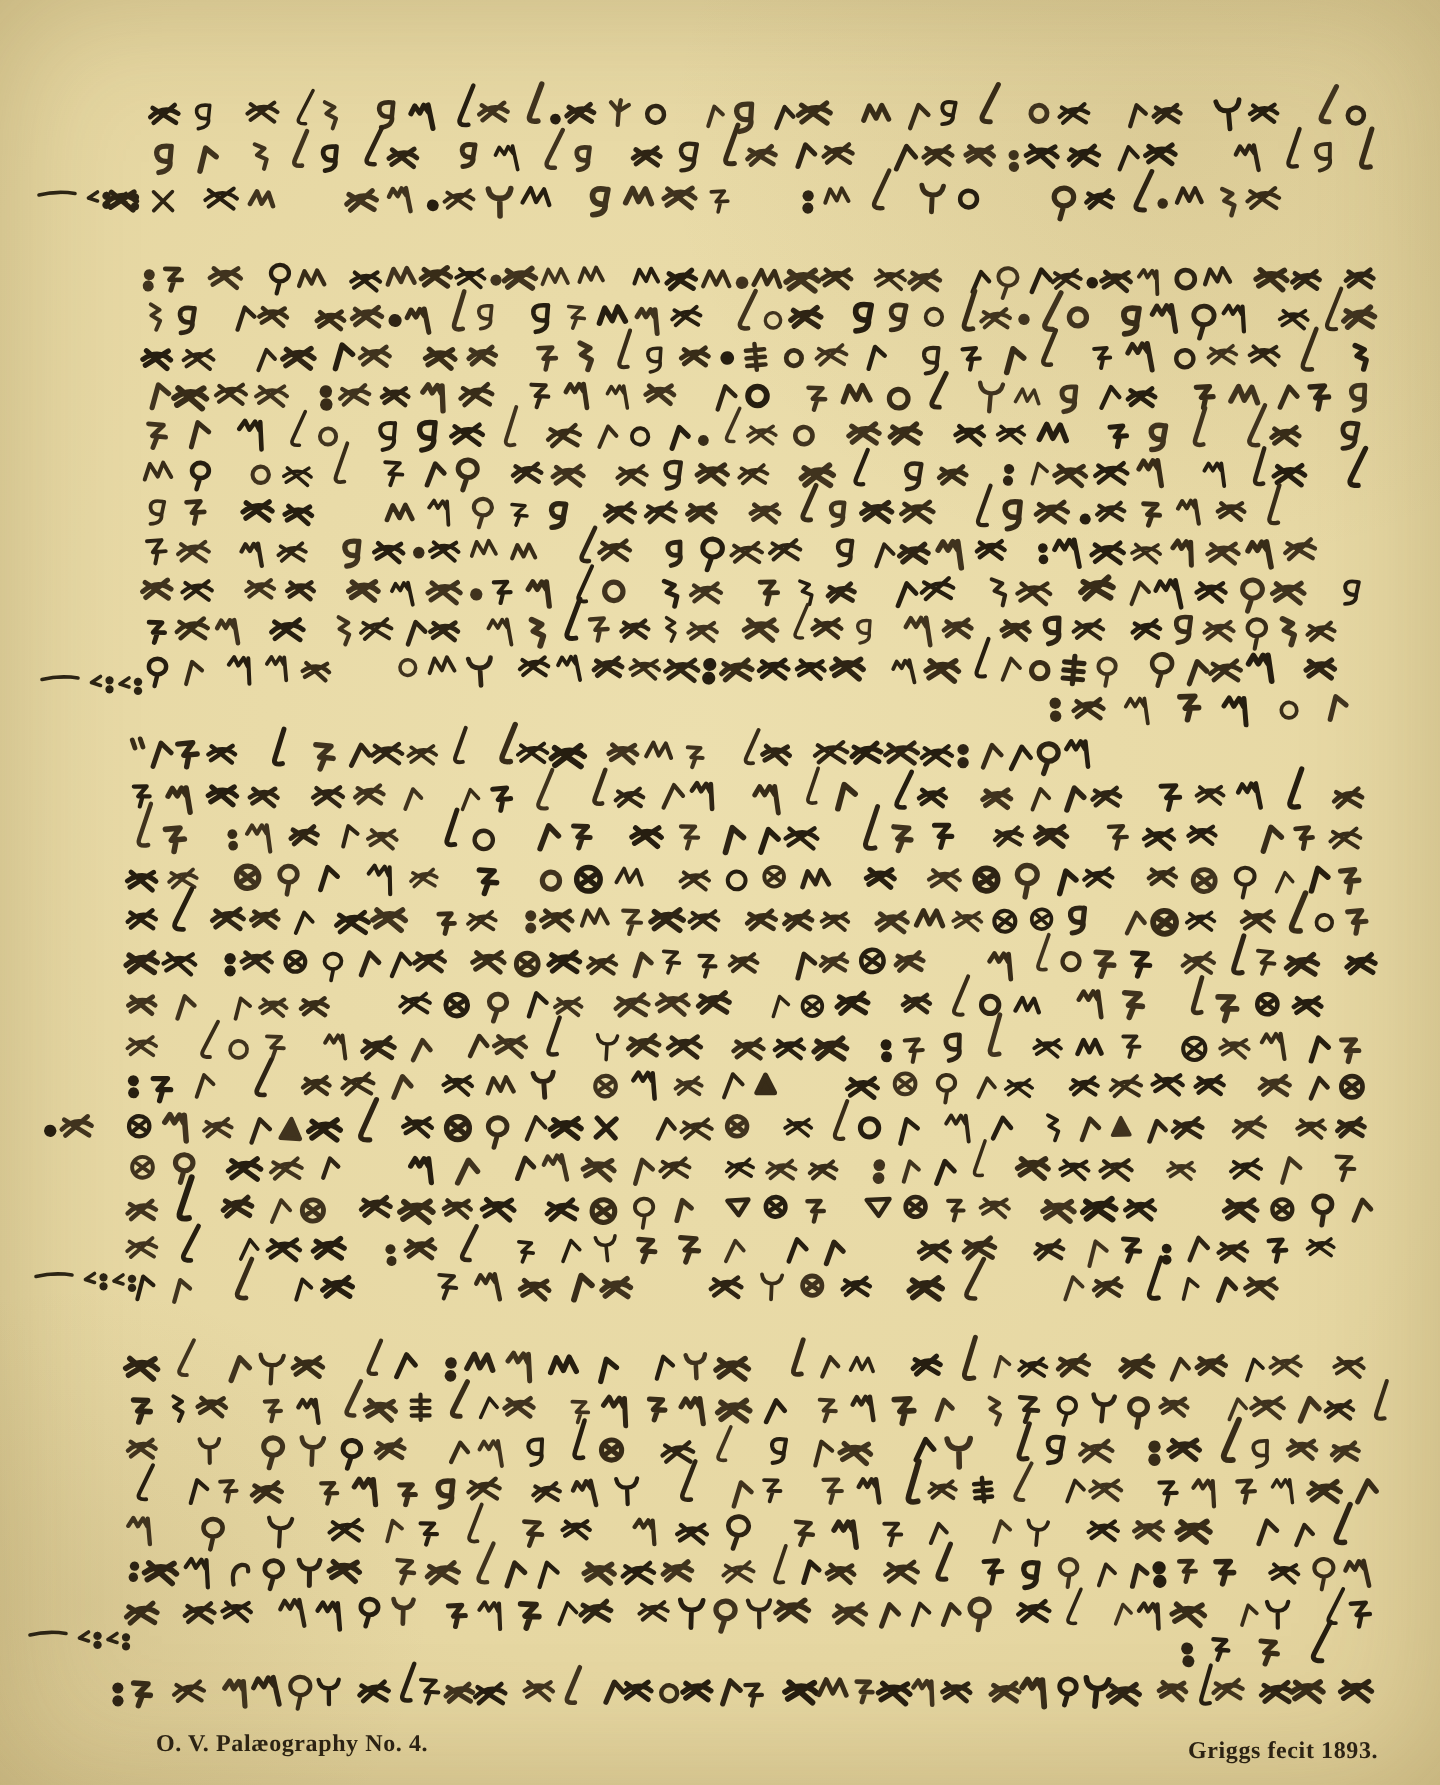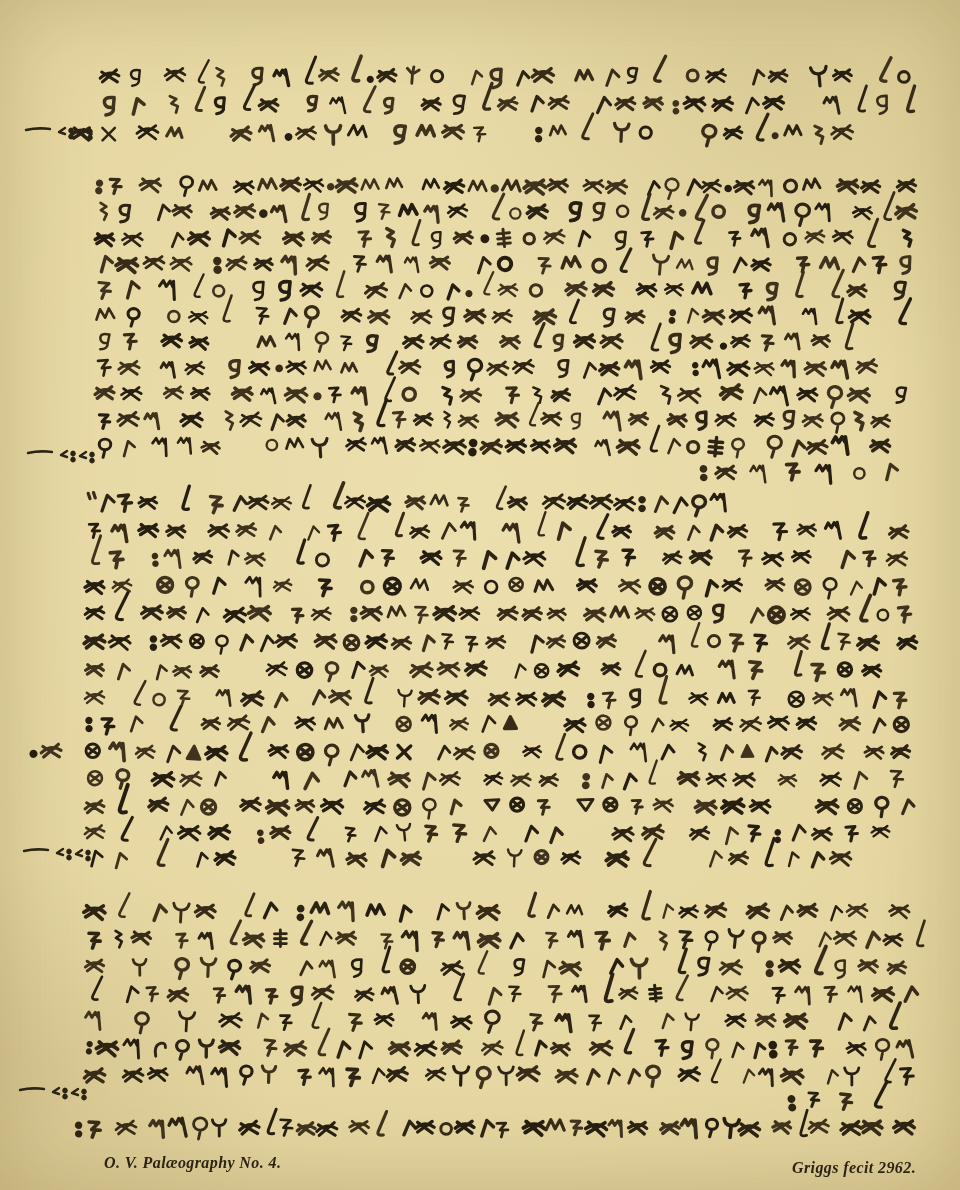--- a/index.html
+++ b/index.html
@@ -10,21 +10,21 @@
       radial-gradient(60% 40% at 82% 8%, rgba(120,95,40,.10), rgba(120,95,40,0) 60%),
       radial-gradient(40% 30% at 6% 90%, rgba(110,88,38,.10), rgba(110,88,38,0) 60%),
       radial-gradient(130% 115% at 48% 42%, #ecdfae 0%, #e6d7a2 45%, #dcca93 78%, #ccba81 100%);
     box-shadow: inset 0 0 90px rgba(108,86,34,.28);
     font-family:"Liberation Serif", serif;
   }
   .inscription{position:absolute;left:0;top:0;width:960px;height:1190px;}
   .caption{
     position:absolute;
     font-family:"Liberation Serif", serif;
-    font-style:italic;font-weight:bold;
+    font-weight:bold;
     font-size:16px;letter-spacing:.4px;color:#2c2313;
     white-space:nowrap;
   }
   .caption-left{left:104px;top:1154px;}
   .caption-right{left:792px;top:1159px;}
 </style>
 </head>
 <body>
 
 <div class="page">
@@ -1157,14 +1157,14 @@
         <path d="M0,0 Q12,-3 24,-1 M33,2 l6,-4 M33,2 l6,2 M45,-1 a1.6,1.6 0 1,0 0.02,0 M45,5 a1.6,1.6 0 1,0 0.02,0 M52,3 l6,-4 M52,3 l6,2 M64,0 a1.6,1.6 0 1,0 0.02,0 M64,6 a1.6,1.6 0 1,0 0.02,0" transform="translate(28,453)" stroke="#2c2414" stroke-width="2.4" stroke-linecap="round" fill="#2c2414"></path>
       </g>
       <g>
         <path d="M0,0 Q12,-3 24,-1 M33,2 l6,-4 M33,2 l6,2 M45,-1 a1.6,1.6 0 1,0 0.02,0 M45,5 a1.6,1.6 0 1,0 0.02,0 M52,3 l6,-4 M52,3 l6,2 M64,0 a1.6,1.6 0 1,0 0.02,0 M64,6 a1.6,1.6 0 1,0 0.02,0" transform="translate(24,851)" stroke="#2c2414" stroke-width="2.4" stroke-linecap="round" fill="#2c2414"></path>
       </g>
       <g>
         <path d="M0,0 Q12,-3 24,-1 M33,2 l6,-4 M33,2 l6,2 M45,-1 a1.6,1.6 0 1,0 0.02,0 M45,5 a1.6,1.6 0 1,0 0.02,0 M52,3 l6,-4 M52,3 l6,2 M64,0 a1.6,1.6 0 1,0 0.02,0 M64,6 a1.6,1.6 0 1,0 0.02,0" transform="translate(20,1090)" stroke="#2c2414" stroke-width="2.4" stroke-linecap="round" fill="#2c2414"></path>
       </g>
     </svg>
   <div class="caption caption-left">O. V. Palæography No. 4.</div>
-  <div class="caption caption-right">Griggs fecit 2962.</div>
+  <div class="caption caption-right">Griggs fecit 1893.</div>
 </div>
 
 </body></html>

